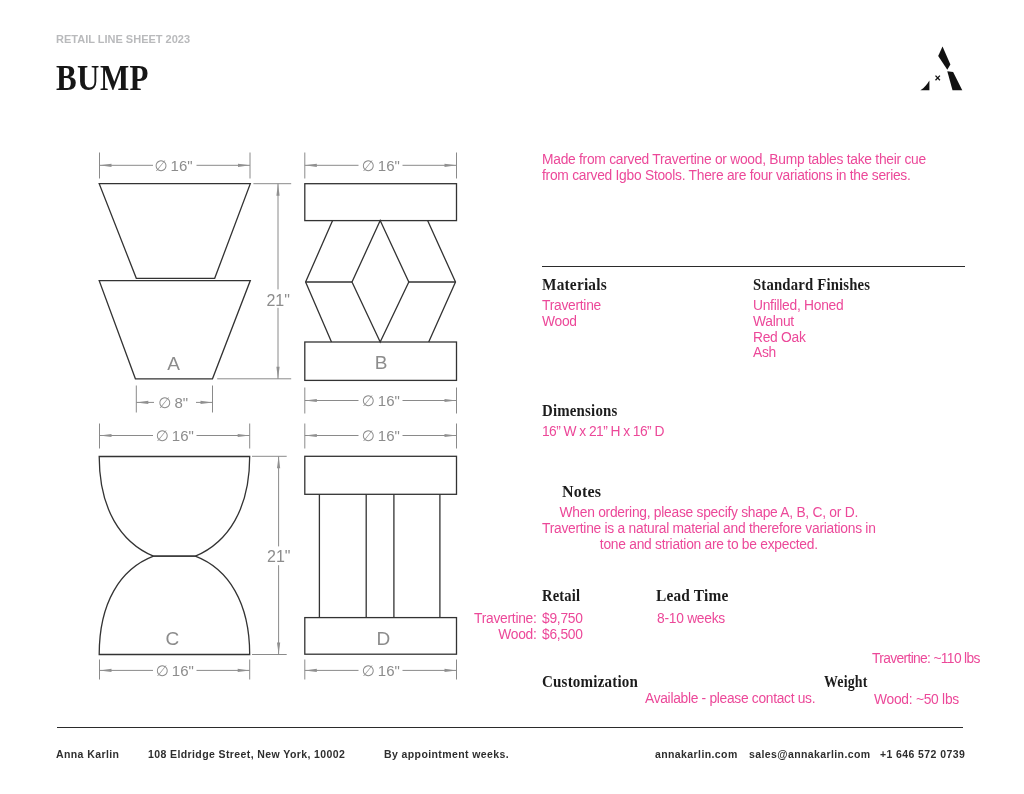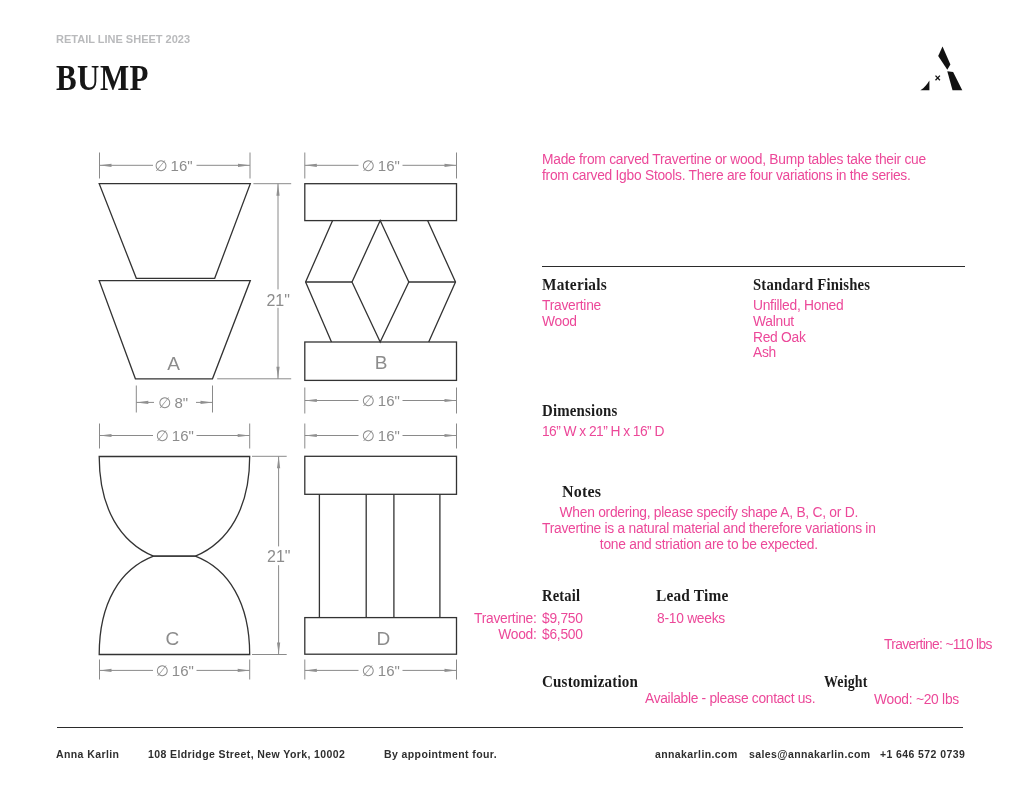--- a/index.html
+++ b/index.html
@@ -161,24 +161,24 @@
   <div class="abs hd" style="left:542px; top:587.4px; transform:scaleX(.91); transform-origin:left top;">Retail</div>
   <div class="abs body14" style="right:487.4px; top:611px; text-align:right;">Travertine:<br>Wood:</div>
   <div class="abs body14" style="left:542px; top:611px;text-align:right;">$9,750<br>$6,500</div>
 
   <div class="abs hd" style="left:656px; top:587.4px; transform:scaleX(.96); transform-origin:left top;">Lead Time</div>
   <div class="abs body14" style="left:657px; top:611px;">8-10 weeks</div>
 
   <div class="abs hd" style="left:541.5px; top:672.5px; transform:scaleX(.94); transform-origin:left top;">Customization</div>
   <div class="abs body14" style="left:645px; top:691px; letter-spacing:-0.3px;">Available - please contact us.</div>
   <div class="abs hd" style="left:824px; top:672.5px; transform:scaleX(.87); transform-origin:left top;">Weight</div>
-  <div class="abs body14" style="left:872px; top:637px; letter-spacing:-0.65px;margin-left:12px;">Travertine: ~110 lbs</div>
-  <div class="abs body14" style="left:874px; top:691.5px;">Wood: ~20 lbs</div>
+  <div class="abs body14" style="left:872px; top:651px; letter-spacing:-0.65px;">Travertine: ~110 lbs</div>
+  <div class="abs body14" style="left:874px; top:691.5px;">Wood: ~50 lbs</div>
 
   <div class="abs rule" style="left:57px; top:727px; width:906px;"></div>
   <div class="abs foot" style="left:56px; top:748px;">Anna Karlin</div>
   <div class="abs foot" style="left:148px; top:748px;">108 Eldridge Street, New York, 10002</div>
-  <div class="abs foot" style="left:384px; top:748px;">By appointment four.</div>
+  <div class="abs foot" style="left:384px; top:748px;">By appointment weeks.</div>
   <div class="abs foot" style="left:655px; top:748px;">annakarlin.com</div>
   <div class="abs foot" style="left:749px; top:748px;">sales@annakarlin.com</div>
   <div class="abs foot" style="left:880px; top:748px;">+1 646 572 0739</div>
 
 </div>
 
 </body></html>

